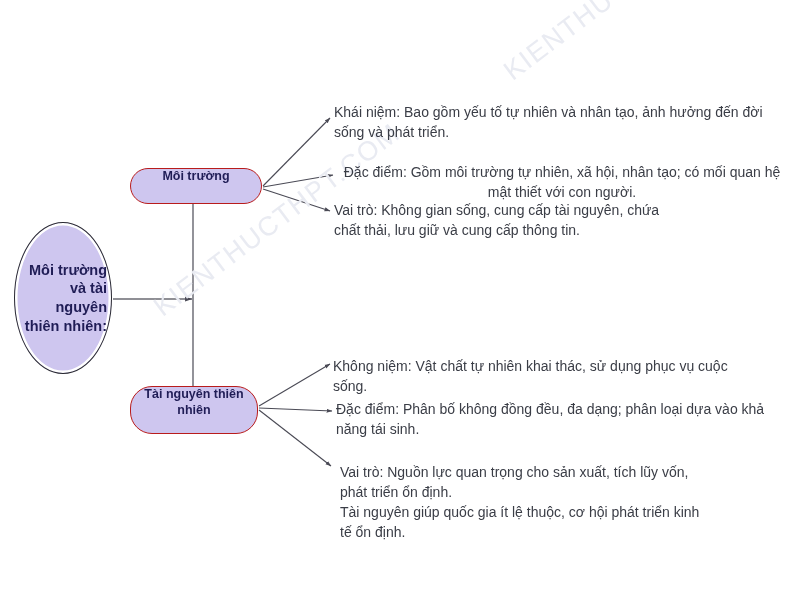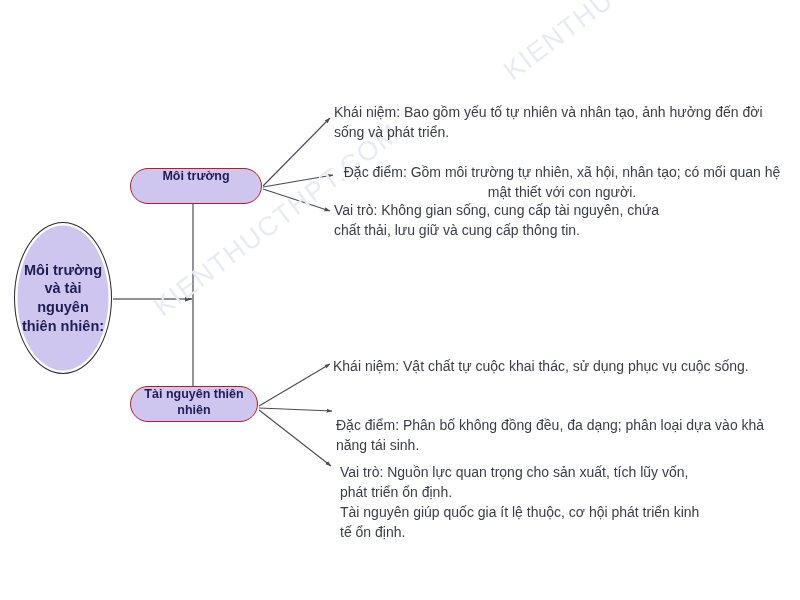--- a/index.html
+++ b/index.html
@@ -51,21 +51,21 @@
     display: flex;
     align-items: center;
     justify-content: center;
     box-shadow: 0 0 0 2.5px #ffffff inset;
   }
   .root-node .label {
     color: #201d56;
     font-weight: bold;
     font-size: 14.5px;
     line-height: 1.28;
-    text-align: center;
+    text-align: right;
     padding: 0 4px;
   }
   .branch-node {
     position: absolute;
     background: #cec6ef;
     border: 1px solid #b91c1c;
     border-radius: 22px;
     box-sizing: border-box;
     display: flex;
     align-items: flex-start;
@@ -82,34 +82,34 @@
   #node-moi-truong {
     left: 130px;
     top: 168px;
     width: 132px;
     height: 36px;
   }
   #node-tai-nguyen {
     left: 130px;
     top: 386px;
     width: 128px;
-    height: 36px;
+    height: 48px;
   }
   .leaf-text {
     position: absolute;
     color: #3a3d46;
     font-size: 14px;
     line-height: 1.42;
     white-space: pre-line;
   }
   .lt1 { left: 334px; top: 103px; width: 452px; }
   .lt2 { left: 338px; top: 163px; width: 448px; text-align: center; }
   .lt3 { left: 334px; top: 201px; width: 330px; }
   .lt4 { left: 333px; top: 357px; width: 420px; }
-  .lt5 { left: 336px; top: 416px; width: 432px; }
+  .lt5 { left: 336px; top: 400px; width: 432px; }
   .lt6 { left: 340px; top: 463px; width: 360px; }
 </style>
 </head>
 <body>
 
 <div id="canvas">
 
   <svg id="edges" viewBox="0 0 800 600" xmlns="http://www.w3.org/2000/svg">
     <defs>
       <marker id="arrow" viewBox="0 0 10 10" refX="9" refY="5" markerWidth="5.5" markerHeight="5.5" orient="auto-start-reverse">
@@ -158,18 +158,18 @@
   </div>
 
   <div class="branch-node" id="node-tai-nguyen">
     <span class="label">Tài nguyên thiên nhiên</span>
   </div>
 
   <div class="leaf-text lt1">Khái niệm: Bao gồm yếu tố tự nhiên và nhân tạo, ảnh hưởng đến đời sống và phát triển.</div>
   <div class="leaf-text lt2"> Đặc điểm: Gồm môi trường tự nhiên, xã hội, nhân tạo; có mối quan hệ mật thiết với con người.</div>
   <div class="leaf-text lt3">Vai trò: Không gian sống, cung cấp tài nguyên, chứa chất thải, lưu giữ và cung cấp thông tin.</div>
 
-  <div class="leaf-text lt4">Khái niệm: Vật chất tự cuộc khai thác, sử dụng phục vụ cuộc sống.</div>
+  <div class="leaf-text lt4">Không niệm: Vật chất tự nhiên khai thác, sử dụng phục vụ cuộc sống.</div>
   <div class="leaf-text lt5">Đặc điểm: Phân bố không đồng đều, đa dạng; phân loại dựa vào khả năng tái sinh.</div>
   <div class="leaf-text lt6">Vai trò: Nguồn lực quan trọng cho sản xuất, tích lũy vốn, phát triển ổn định.
 Tài nguyên giúp quốc gia ít lệ thuộc, cơ hội phát triển kinh tế ổn định.</div>
 
 </div>
 
 </body></html>

